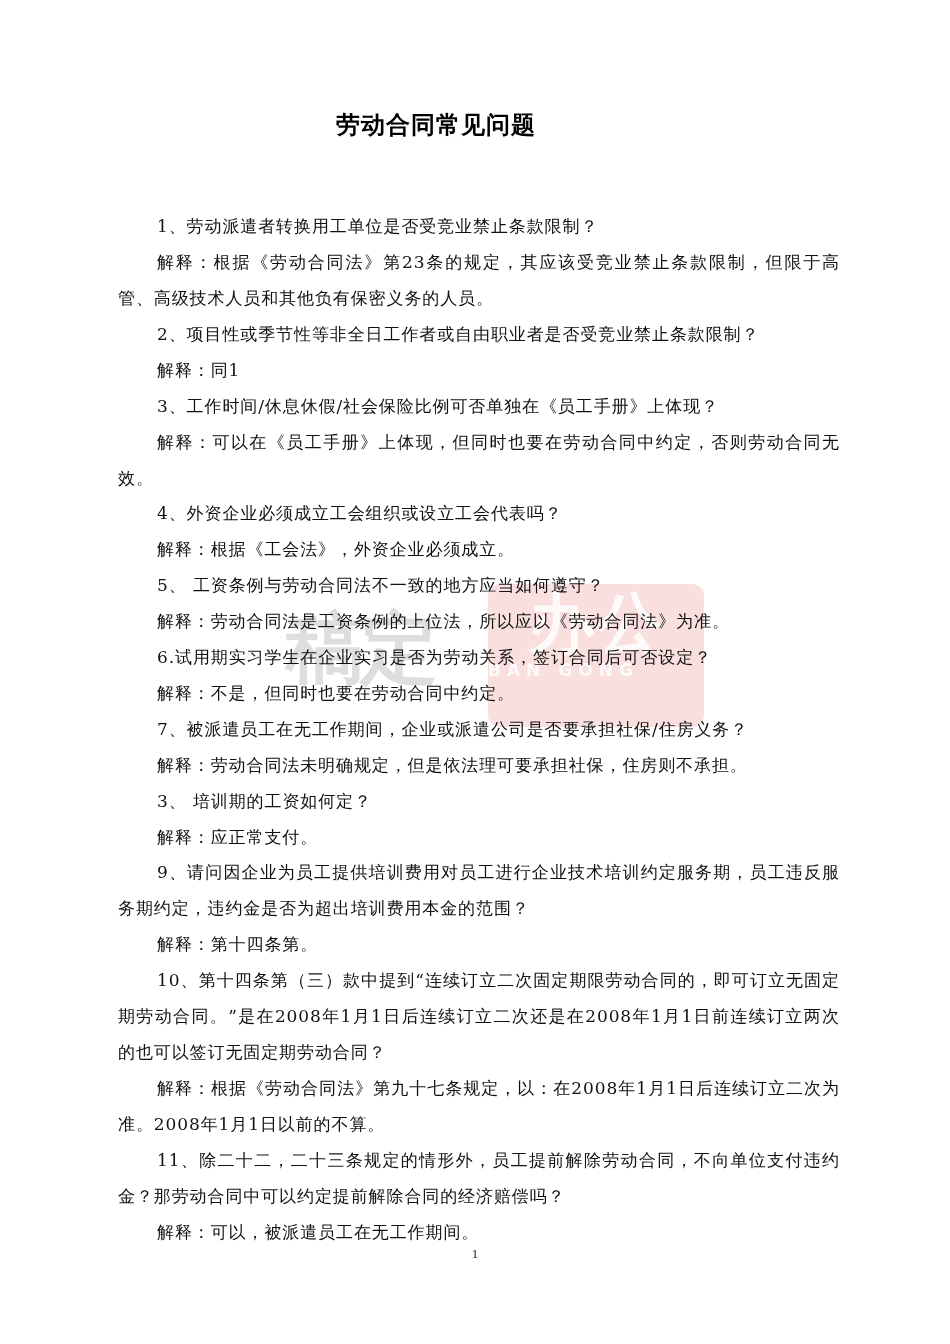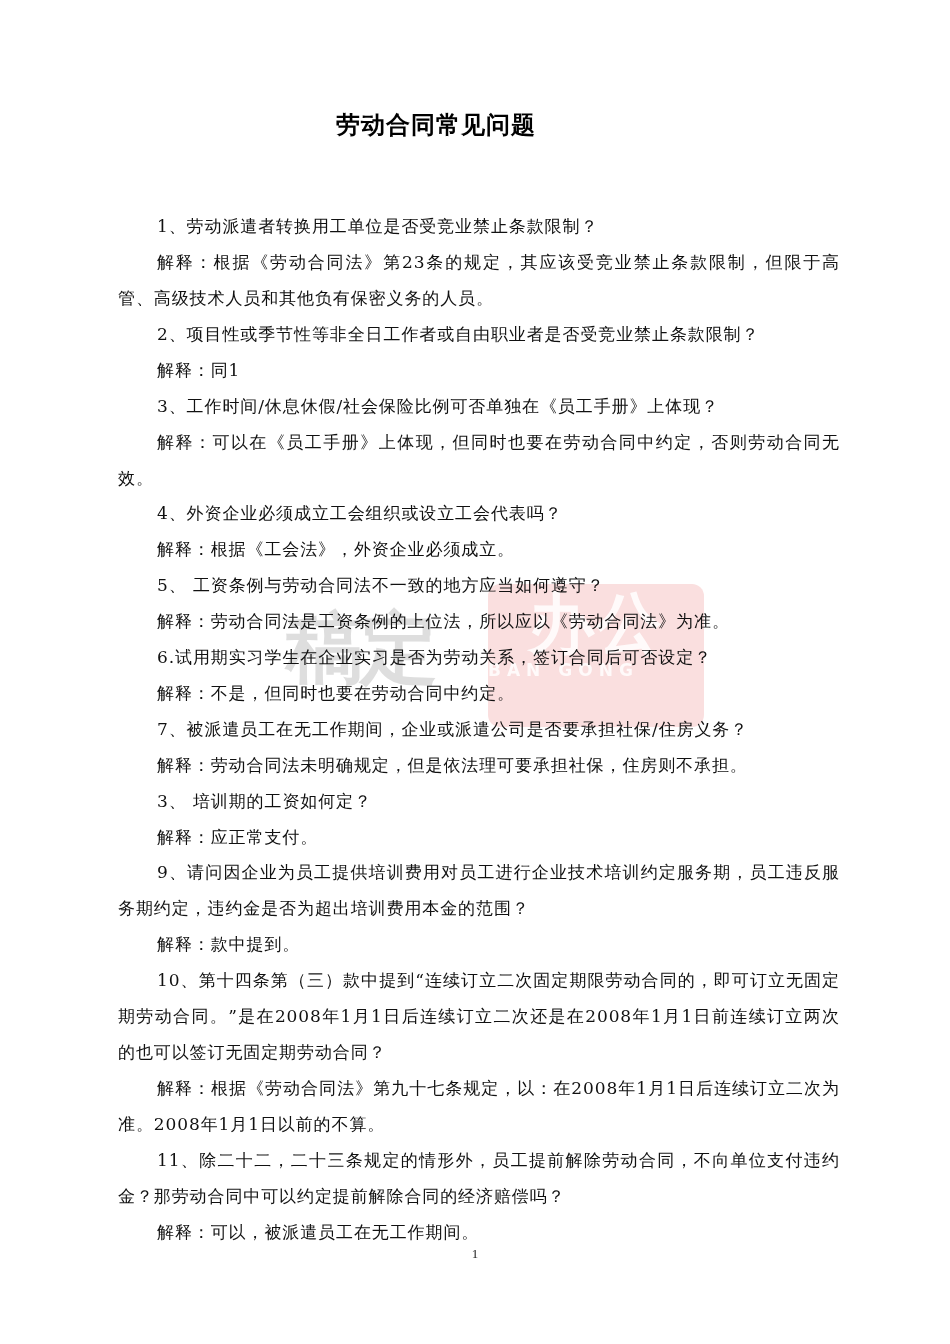--- a/index.html
+++ b/index.html
@@ -142,21 +142,21 @@
     <p class="para">解释：根据《工会法》，外资企业必须成立。</p>
     <p class="para">5、 工资条例与劳动合同法不一致的地方应当如何遵守？</p>
     <p class="para">解释：劳动合同法是工资条例的上位法，所以应以《劳动合同法》为准。</p>
     <p class="para">6.试用期实习学生在企业实习是否为劳动关系，签订合同后可否设定？</p>
     <p class="para">解释：不是，但同时也要在劳动合同中约定。</p>
     <p class="para">7、被派遣员工在无工作期间，企业或派遣公司是否要承担社保/住房义务？</p>
     <p class="para">解释：劳动合同法未明确规定，但是依法理可要承担社保，住房则不承担。</p>
     <p class="para">3、 培训期的工资如何定？</p>
     <p class="para">解释：应正常支付。</p>
     <p class="para">9、请问因企业为员工提供培训费用对员工进行企业技术培训约定服务期，员工违反服务期约定，违约金是否为超出培训费用本金的范围？</p>
-    <p class="para">解释：款中提到。</p>
+    <p class="para">解释：第十四条第。</p>
     <p class="para">10、第十四条第（三）款中提到“连续订立二次固定期限劳动合同的，即可订立无固定期劳动合同。”是在2008年1月1日后连续订立二次还是在2008年1月1日前连续订立两次的也可以签订无固定期劳动合同？</p>
     <p class="para">解释：根据《劳动合同法》第九十七条规定，以：在2008年1月1日后连续订立二次为准。2008年1月1日以前的不算。</p>
     <p class="para">11、除二十二，二十三条规定的情形外，员工提前解除劳动合同，不向单位支付违约金？那劳动合同中可以约定提前解除合同的经济赔偿吗？</p>
     <p class="para">解释：可以，被派遣员工在无工作期间。</p>
   </div>
 
   <div class="page-number content-layer">1</div>
 </div>
 
 </body></html>

